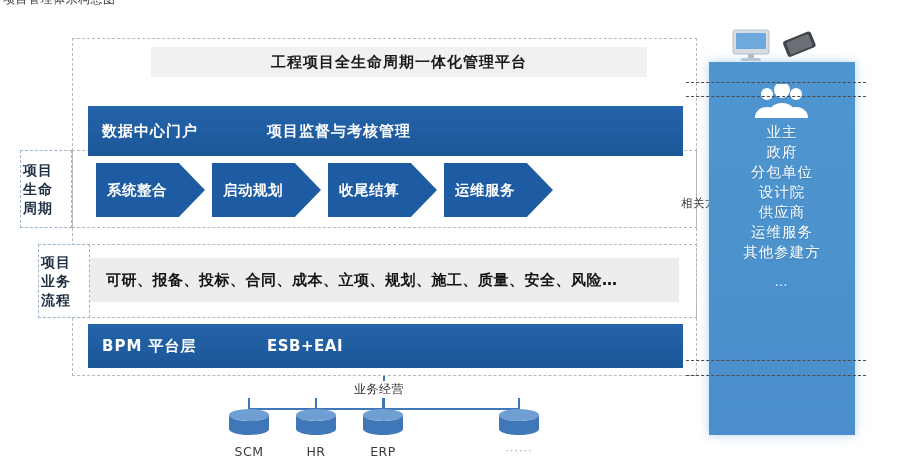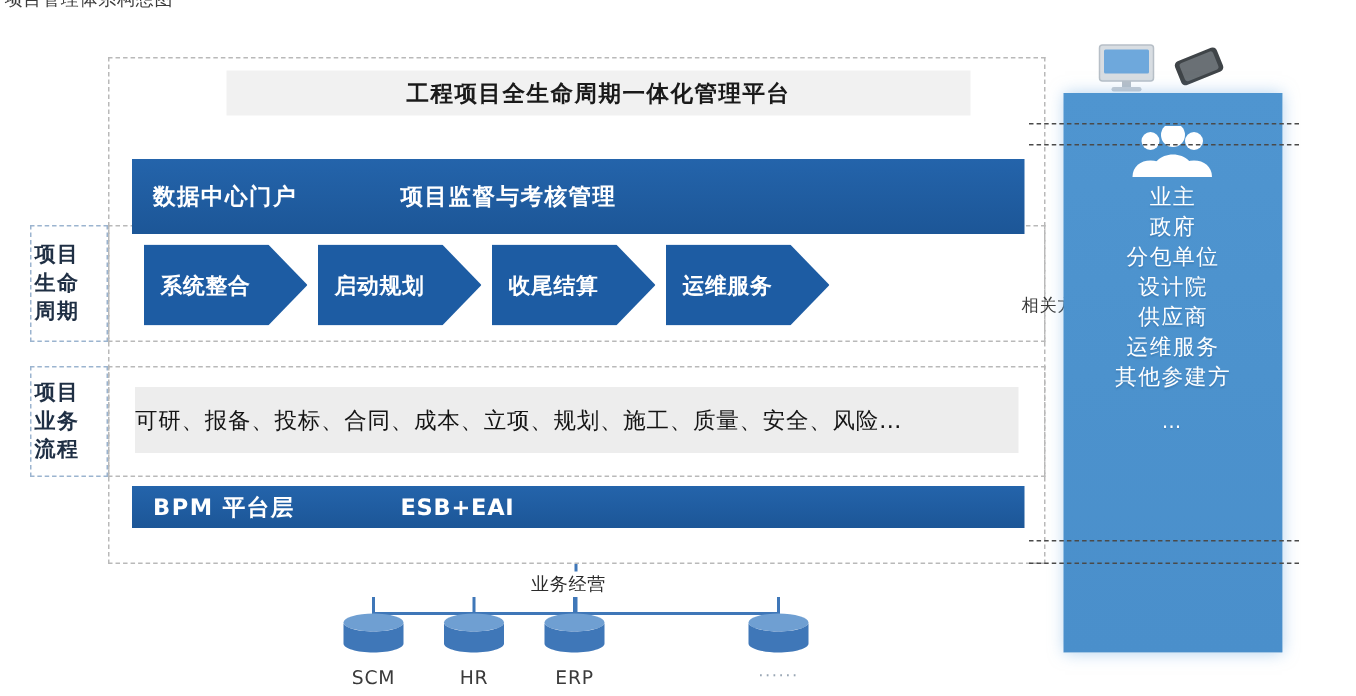--- a/index.html
+++ b/index.html
@@ -53,21 +53,21 @@
   .side-label{
     position:absolute;border:1px dashed #9bb4cf;background:#fff;
     display:flex;align-items:center;justify-content:flex-start;
     box-sizing:border-box;
   }
   .side-label span{
     font-size:14px;font-weight:bold;color:#1f2f44;line-height:19px;
     text-align:center;letter-spacing:1px;width:34px;
   }
   #band-life-label{left:20px;top:150px;width:52px;height:78px;}
-  #band-proc-label{left:20px;top:244px;width:52px;height:74px;}
+  #band-proc-label{left:38px;top:244px;width:52px;height:74px;}
 
   
   .band-row{
     position:absolute;border:1px dashed #b9b9b9;box-sizing:border-box;
     background:transparent;
   }
   #band-life{left:72px;top:150px;width:625px;height:78px;}
   #band-proc{left:72px;top:244px;width:625px;height:74px;}
 
   
@@ -86,27 +86,27 @@
     position:absolute;left:668px;top:196px;font-size:11.5px;color:#3a3a3a;
     white-space:nowrap;letter-spacing:.5px;margin-left:13px;
   }
 
   
   .proc-strip{
     position:absolute;left:90px;top:258px;width:589px;height:44px;
     background:#ededed;display:flex;align-items:center;
   }
   .proc-strip span{
-    font-size:15px;font-weight:normal;color:#141414;
+    margin-left:16px;font-size:15px;font-weight:bold;color:#141414;
     letter-spacing:.5px;white-space:nowrap;
   }
 
   
   .bpm-bar{
-    position:absolute;left:88px;top:324px;width:595px;height:28px;
+    position:absolute;left:88px;top:324px;width:595px;height:44px;
     background:linear-gradient(180deg,#2464ab 0%,#1c5697 100%);
     display:flex;align-items:center;
   }
   .bpm-bar .bb-a{color:#fff;font-size:15px;font-weight:bold;margin-left:14px;width:165px;letter-spacing:1px;}
   .bpm-bar .bb-b{color:#fff;font-size:15px;font-weight:bold;letter-spacing:.5px;}
 
   
   .stake-panel{
     position:absolute;left:709px;top:62px;width:146px;height:373px;
     background:linear-gradient(180deg,#4f95d0 0%,#4c92cd 50%,#4a8fcb 100%);

